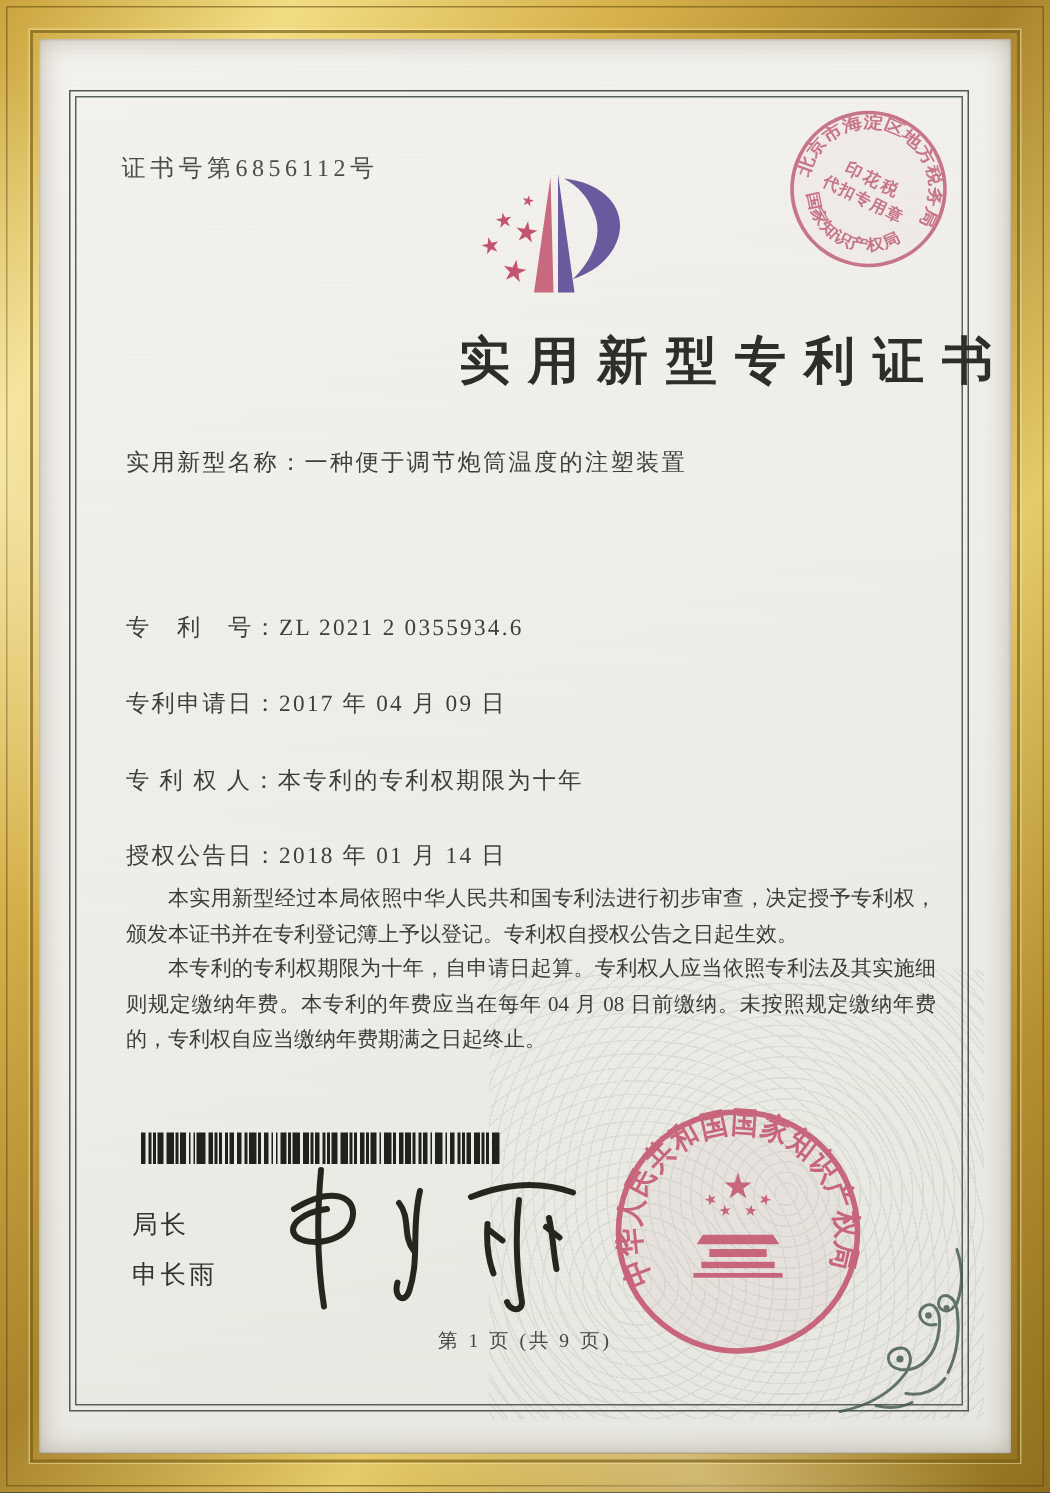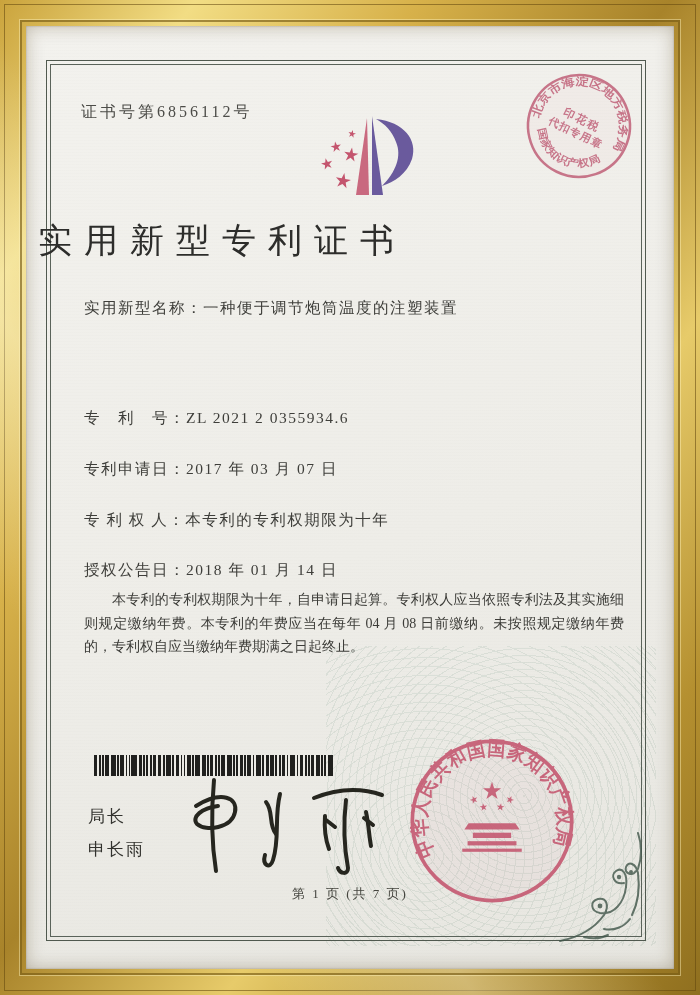--- a/index.html
+++ b/index.html
@@ -20,22 +20,22 @@
     repeating-linear-gradient(0deg,rgba(180,180,170,.06) 0 1px,rgba(255,255,255,0) 1px 3px);}
   .guilloche{position:absolute;left:300px;top:620px;width:330px;height:300px;opacity:.10;
     background:repeating-radial-gradient(circle at 60% 50%, #4a7a62 0 1px, transparent 1px 7px),
                repeating-radial-gradient(circle at 30% 70%, #4a7a62 0 1px, transparent 1px 9px);}
   .inner-border{position:absolute;left:20px;top:34px;right:28px;bottom:28px;
     border:1px solid #50594f;}
   .inner-border .line2{position:absolute;inset:3px;border:1px solid #5a635a;}
   
   .cert-number{position:absolute;left:55px;top:76px;font-size:16px;letter-spacing:3px;color:#4c4c48;}
   .logo{position:absolute;left:272px;top:76px;width:130px;height:104px;}
-  .title{position:absolute;left:0;top:192px;width:100%;text-align:left;
-    font-size:34px;font-weight:normal;letter-spacing:12px;color:#2d2d2b;text-indent:12px;}
+  .title{position:absolute;left:0;top:192px;width:100%;text-align:right;
+    font-size:34px;font-weight:bold;letter-spacing:12px;color:#2d2d2b;text-indent:12px;}
   .field{position:absolute;left:58px;font-size:15.5px;color:#3e3e3a;letter-spacing:1.5px;}
   .f0{top:272px;text-align:right;} .f1{top:332px;} .f2{top:382px;} .f3{top:433px;} .f4{top:484px;} .f5{top:534px;}
   .paras{position:absolute;left:58px;top:562px;width:540px;color:#3c3c38;
     font-size:14px;line-height:23.5px;text-align:justify;}
   .paras p{margin:0;text-indent:2em;}
   
   .barcode{position:absolute;left:68px;top:729px;width:252px;height:21px;font-size:0;}
   .barcode i{display:inline-block;height:100%;background:#20201e;vertical-align:top;}
   
   .director-label{position:absolute;left:62px;top:779px;font-size:17px;color:#33332f;letter-spacing:2px;
@@ -88,25 +88,26 @@
         <use href="#star" transform="translate(53,53) scale(7.5) rotate(8)"></use>
         <use href="#star" transform="translate(29,62) scale(6) rotate(-14)"></use>
         <use href="#star" transform="translate(45,79) scale(8) rotate(10)"></use>
       </g>
     </svg>
 
     <div class="title">实用新型专利证书</div>
 
     <div class="field f0">实用新型名称：一种便于调节炮筒温度的注塑装置</div>
     <div class="field f2">专　利　号：ZL 2021 2 0355934.6</div>
-    <div class="field f3">专利申请日：2017 年 03 月 07 日</div>
+    <div class="field f3">专利申请日：2017 年 04 月 09 日</div>
     <div class="field f4">专 利 权 人：本专利的专利权期限为十年</div>
     <div class="field f5">授权公告日：2018 年 01 月 14 日</div>
 
     <div class="paras">
+      <p>本实用新型经过本局依照中华人民共和国专利法进行初步审查，决定授予专利权，颁发本证书并在专利登记簿上予以登记。专利权自授权公告之日起生效。</p>
       <p>本专利的专利权期限为十年，自申请日起算。专利权人应当依照专利法及其实施细则规定缴纳年费。本专利的年费应当在每年 04 月 08 日前缴纳。未按照规定缴纳年费的，专利权自应当缴纳年费期满之日起终止。</p>
     </div>
 
     <div class="barcode"><i style="width:3.4px;margin-right:2px"></i><i style="width:1.7px;margin-right:1.3px"></i><i style="width:1.7px;margin-right:1.3px"></i><i style="width:3.4px;margin-right:2px"></i><i style="width:5.1px;margin-right:1.3px"></i><i style="width:1.7px;margin-right:1.3px"></i><i style="width:3.4px;margin-right:2px"></i><i style="width:1.7px;margin-right:1.3px"></i><i style="width:1.7px;margin-right:1.3px"></i><i style="width:5.1px;margin-right:2px"></i><i style="width:3.4px;margin-right:1.3px"></i><i style="width:1.7px;margin-right:1.3px"></i><i style="width:1.7px;margin-right:2px"></i><i style="width:1.7px;margin-right:1.3px"></i><i style="width:3.4px;margin-right:1.3px"></i><i style="width:3.4px;margin-right:2px"></i><i style="width:1.7px;margin-right:1.3px"></i><i style="width:5.1px;margin-right:1.3px"></i><i style="width:1.7px;margin-right:2px"></i><i style="width:3.4px;margin-right:1.3px"></i><i style="width:1.7px;margin-right:1.3px"></i><i style="width:1.7px;margin-right:2px"></i><i style="width:3.4px;margin-right:1.3px"></i><i style="width:1.7px;margin-right:1.3px"></i><i style="width:5.1px;margin-right:2px"></i><i style="width:3.4px;margin-right:1.3px"></i><i style="width:1.7px;margin-right:1.3px"></i><i style="width:3.4px;margin-right:2px"></i><i style="width:1.7px;margin-right:1.3px"></i><i style="width:1.7px;margin-right:1.3px"></i><i style="width:3.4px;margin-right:2px"></i><i style="width:5.1px;margin-right:1.3px"></i><i style="width:1.7px;margin-right:1.3px"></i><i style="width:1.7px;margin-right:2px"></i><i style="width:3.4px;margin-right:1.3px"></i><i style="width:1.7px;margin-right:1.3px"></i><i style="width:3.4px;margin-right:2px"></i><i style="width:1.7px;margin-right:1.3px"></i><i style="width:5.1px;margin-right:1.3px"></i><i style="width:1.7px;margin-right:2px"></i><i style="width:3.4px;margin-right:1.3px"></i><i style="width:3.4px;margin-right:1.3px"></i><i style="width:1.7px;margin-right:2px"></i><i style="width:1.7px;margin-right:1.3px"></i><i style="width:3.4px;margin-right:1.3px"></i><i style="width:1.7px;margin-right:2px"></i><i style="width:5.1px;margin-right:1.3px"></i><i style="width:1.7px;margin-right:1.3px"></i><i style="width:3.4px;margin-right:2px"></i><i style="width:1.7px;margin-right:1.3px"></i><i style="width:1.7px;margin-right:1.3px"></i><i style="width:3.4px;margin-right:2px"></i><i style="width:3.4px;margin-right:1.3px"></i><i style="width:1.7px;margin-right:1.3px"></i><i style="width:1.7px;margin-right:2px"></i><i style="width:5.1px;margin-right:1.3px"></i></div>
 
     <div class="director-label">局长</div>
     <div class="director-name">申长雨</div>
     <svg class="signature" viewBox="0 0 230 115">
       <g fill="none" stroke="#26261f" stroke-width="4" stroke-linecap="round">
         <path d="M22,38 C48,22 64,30 61,44 C58,60 32,64 23,56 C17,49 28,40 44,38"></path>
@@ -164,15 +165,15 @@
         <path d="M84,44 C88,32 88,20 84,8"></path>
         <path d="M30,112 C38,114 46,114 54,110"></path>
       </g>
       <g fill="#41564a">
         <circle cx="46" cy="81" r="2.4"></circle>
         <circle cx="65" cy="52" r="2.2"></circle>
         <circle cx="77" cy="47" r="2"></circle>
       </g>
     </svg>
 
-    <div class="footer">第 1 页 (共 7 页)</div>
+    <div class="footer">第 1 页 (共 9 页)</div>
   </div>
 </div>
 
 </body></html>

